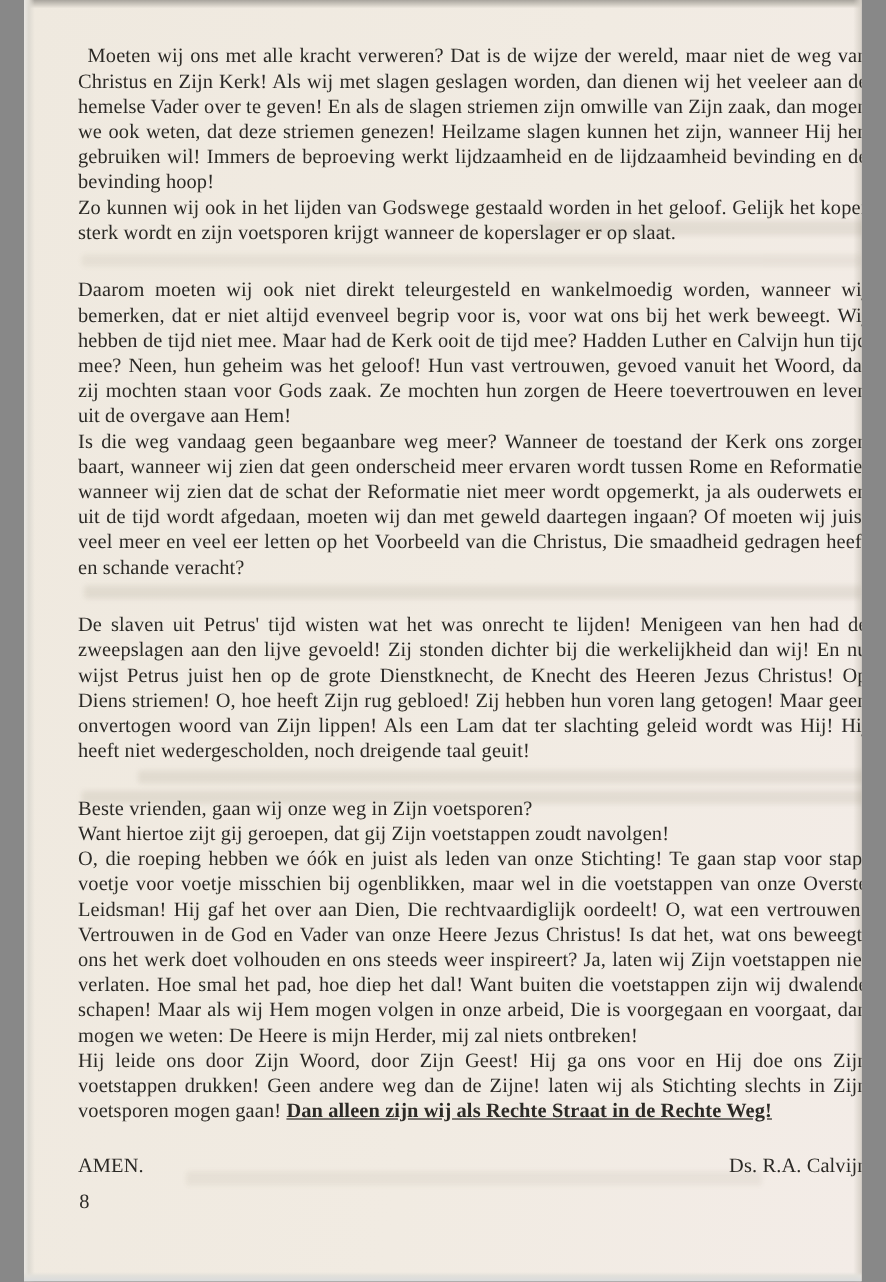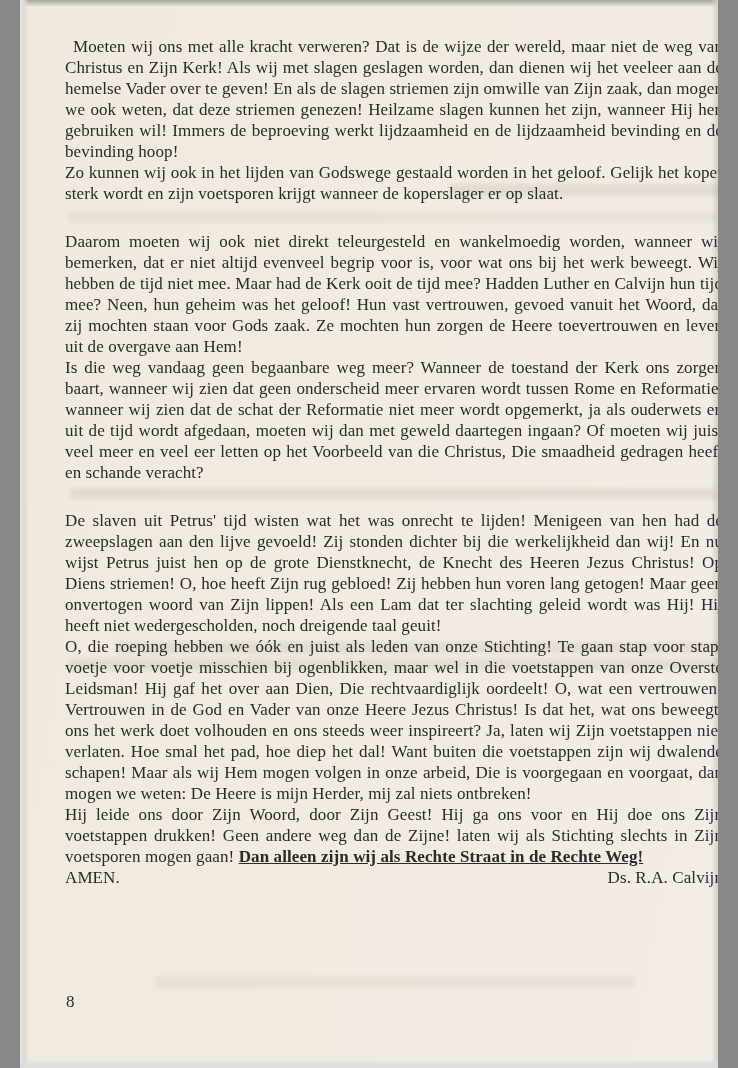--- a/index.html
+++ b/index.html
@@ -41,20 +41,21 @@
     letter-spacing: 0.1px;
   }
   .body-text p { margin: 0; }
   .body-text p.first-indent { text-indent: 8px; }
   .body-text p.gap-before { margin-top: 27px; }
   .body-text b { font-weight: bold; text-decoration: underline; }
   .closing {
     display: flex;
     justify-content: space-between;
     align-items: flex-start;
+    margin-top: 25px;
   }
   .page-number {
     position: absolute;
     left: 46px;
     top: 992px;
     font-size: 17px;
   }
   
   .ghost {
     position: absolute;
@@ -86,20 +87,22 @@
   <div class="ghost g4"></div>
   <div class="ghost g5"></div>
   <div class="ghost g6"></div>
 
   <div class="body-text">
     <p class="first-indent">Moeten wij ons met alle kracht verweren? Dat is de wijze der wereld, maar niet de weg van Christus en Zijn Kerk! Als wij met slagen geslagen worden, dan dienen wij het veeleer aan de hemelse Vader over te geven! En als de slagen striemen zijn omwille van Zijn zaak, dan mogen we ook weten, dat deze striemen genezen! Heilzame slagen kunnen het zijn, wanneer Hij hen gebruiken wil! Immers de beproeving werkt lijdzaamheid en de lijdzaamheid bevinding en de bevinding hoop!</p>
     <p>Zo kunnen wij ook in het lijden van Godswege gestaald worden in het geloof. Gelijk het koper sterk wordt en zijn voetsporen krijgt wanneer de koperslager er op slaat.</p>
     <p class="gap-before">Daarom moeten wij ook niet direkt teleurgesteld en wankelmoedig worden, wanneer wij bemerken, dat er niet altijd evenveel begrip voor is, voor wat ons bij het werk beweegt. Wij hebben de tijd niet mee. Maar had de Kerk ooit de tijd mee? Hadden Luther en Calvijn hun tijd mee? Neen, hun geheim was het geloof! Hun vast vertrouwen, gevoed vanuit het Woord, dat zij mochten staan voor Gods zaak. Ze mochten hun zorgen de Heere toevertrouwen en leven uit de overgave aan Hem!</p>
     <p>Is die weg vandaag geen begaanbare weg meer? Wanneer de toestand der Kerk ons zorgen baart, wanneer wij zien dat geen onderscheid meer ervaren wordt tussen Rome en Reformatie, wanneer wij zien dat de schat der Reformatie niet meer wordt opgemerkt, ja als ouderwets en uit de tijd wordt afgedaan, moeten wij dan met geweld daartegen ingaan? Of moeten wij juist veel meer en veel eer letten op het Voorbeeld van die Christus, Die smaadheid gedragen heeft en schande veracht?</p>
     <p class="gap-before">De slaven uit Petrus' tijd wisten wat het was onrecht te lijden! Menigeen van hen had de zweepslagen aan den lijve gevoeld! Zij stonden dichter bij die werkelijkheid dan wij! En nu wijst Petrus juist hen op de grote Dienstknecht, de Knecht des Heeren Jezus Christus! Op Diens striemen! O, hoe heeft Zijn rug gebloed! Zij hebben hun voren lang getogen! Maar geen onvertogen woord van Zijn lippen! Als een Lam dat ter slachting geleid wordt was Hij! Hij heeft niet wedergescholden, noch dreigende taal geuit!</p>
+    <p class="gap-before">Beste vrienden, gaan wij onze weg in Zijn voetsporen?</p>
+    <p>Want hiertoe zijt gij geroepen, dat gij Zijn voetstappen zoudt navolgen!</p>
     <p>O, die roeping hebben we óók en juist als leden van onze Stichting! Te gaan stap voor stap, voetje voor voetje misschien bij ogenblikken, maar wel in die voetstappen van onze Overste Leidsman! Hij gaf het over aan Dien, Die rechtvaardiglijk oordeelt! O, wat een vertrouwen! Vertrouwen in de God en Vader van onze Heere Jezus Christus! Is dat het, wat ons beweegt, ons het werk doet volhouden en ons steeds weer inspireert? Ja, laten wij Zijn voetstappen niet verlaten. Hoe smal het pad, hoe diep het dal! Want buiten die voetstappen zijn wij dwalende schapen! Maar als wij Hem mogen volgen in onze arbeid, Die is voorgegaan en voorgaat, dan mogen we weten: De Heere is mijn Herder, mij zal niets ontbreken!</p>
     <p>
       <span>Hij leide ons door Zijn Woord, door Zijn Geest! Hij ga ons voor en Hij doe ons Zijn voetstappen drukken! Geen andere weg dan de Zijne! laten wij als Stichting slechts in Zijn voetsporen mogen gaan!</span>
       <b>Dan alleen zijn wij als Rechte Straat in de Rechte Weg!</b>
     </p>
     <div class="closing">
       <span>AMEN.</span>
       <span>Ds. R.A. Calvijn</span>
     </div>
   </div>

